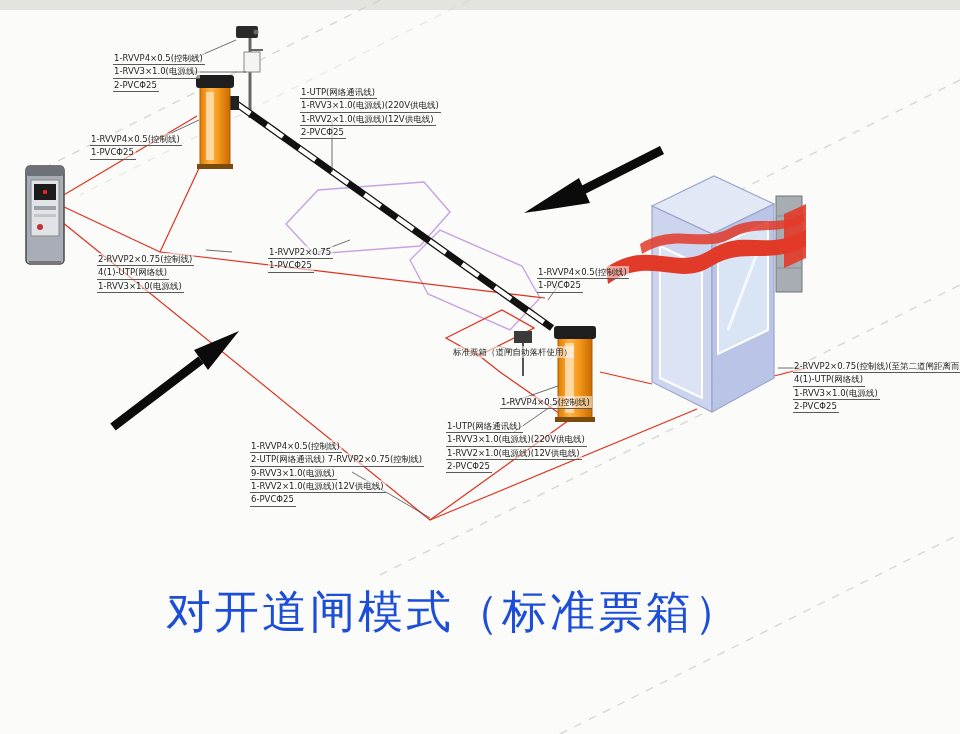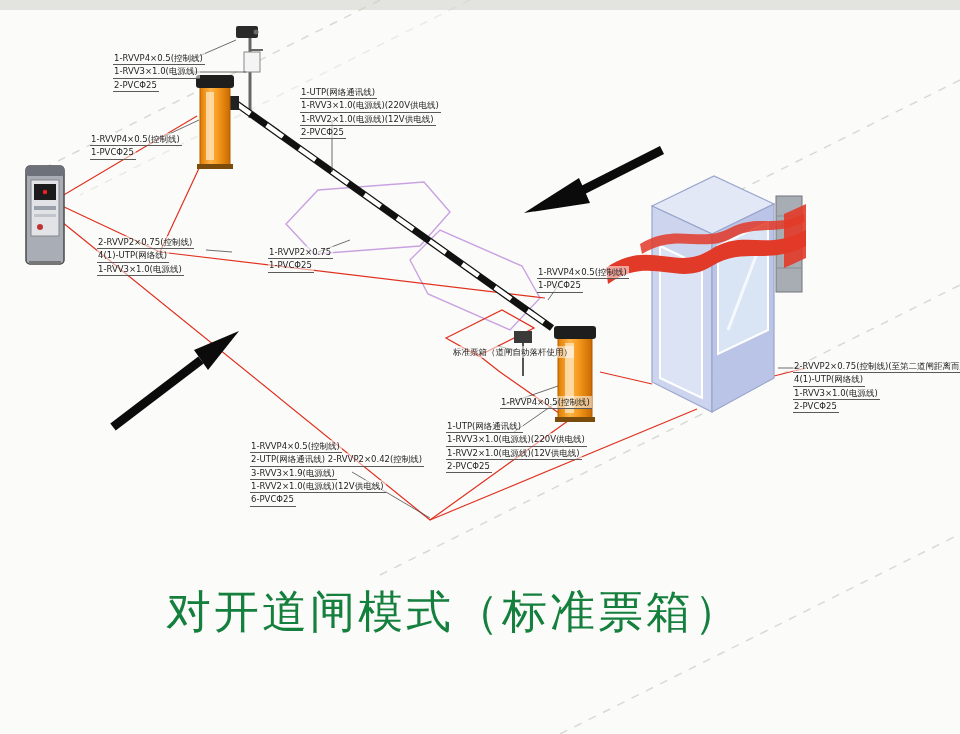--- a/index.html
+++ b/index.html
@@ -3,21 +3,21 @@
 <meta charset="utf-8">
 <style>
   html,body{margin:0;padding:0;}
   body{background:#ececea;font-family:"DejaVu Sans","Liberation Sans",sans-serif;}
   .canvas{position:relative;width:960px;height:734px;background:#fbfbf9;overflow:hidden;margin:0 auto;}
   .canvas:before{content:"";position:absolute;left:0;top:0;width:960px;height:10px;background:#e3e3e0;}
   svg{position:absolute;left:0;top:0;}
   .label-group{position:absolute;font-size:8.5px;line-height:1.45;color:#1d1d1d;z-index:5;}
   .label-group .ln{display:table;border-bottom:1px solid #5a5a5a;padding:0 2px 0 1px;white-space:nowrap;background:rgba(251,251,249,.55);}
   .label-group.no-ul .ln{border-bottom:none;}
-  .diagram-title{position:absolute;left:166px;top:582px;font-size:45px;letter-spacing:3px;color:#15803d;font-weight:500;z-index:6;white-space:nowrap;}
+  .diagram-title{position:absolute;left:166px;top:582px;font-size:45px;letter-spacing:3px;color:#1d4ed8;font-weight:500;z-index:6;white-space:nowrap;}
 </style>
 </head>
 <body>
 
 <div class="canvas">
 
   <svg width="960" height="734" viewBox="0 0 960 734">
     <defs>
       <linearGradient id="orangeGrad" x1="0" y1="0" x2="1" y2="0">
         <stop offset="0" stop-color="#e07c00"></stop>
@@ -156,21 +156,21 @@
     <span class="ln">1-PVCΦ25</span>
   </div>
 
   <div class="label-group" style="left:300px;top:86px;">
     <span class="ln">1-UTP(网络通讯线)</span>
     <span class="ln">1-RVV3×1.0(电源线)(220V供电线)</span>
     <span class="ln">1-RVV2×1.0(电源线)(12V供电线)</span>
     <span class="ln">2-PVCΦ25</span>
   </div>
 
-  <div class="label-group" style="left:97px;top:236px;text-align:right;">
+  <div class="label-group" style="left:97px;top:253px;text-align:right;">
     <span class="ln">2-RVVP2×0.75(控制线)</span>
     <span class="ln">4(1)-UTP(网络线)</span>
     <span class="ln">1-RVV3×1.0(电源线)</span>
   </div>
 
   <div class="label-group" style="left:268px;top:246px;">
     <span class="ln">1-RVVP2×0.75</span>
     <span class="ln">1-PVCΦ25</span>
   </div>
 
@@ -189,22 +189,22 @@
 
   <div class="label-group" style="left:446px;top:420px;">
     <span class="ln">1-UTP(网络通讯线)</span>
     <span class="ln">1-RVV3×1.0(电源线)(220V供电线)</span>
     <span class="ln">1-RVV2×1.0(电源线)(12V供电线)</span>
     <span class="ln">2-PVCΦ25</span>
   </div>
 
   <div class="label-group" style="left:250px;top:440px;">
     <span class="ln">1-RVVP4×0.5(控制线)</span>
-    <span class="ln">2-UTP(网络通讯线) 2-RVVP2×0.42(控制线)</span>
-    <span class="ln">3-RVV3×1.9(电源线)</span>
+    <span class="ln">2-UTP(网络通讯线) 7-RVVP2×0.75(控制线)</span>
+    <span class="ln">9-RVV3×1.0(电源线)</span>
     <span class="ln">1-RVV2×1.0(电源线)(12V供电线)</span>
     <span class="ln">6-PVCΦ25</span>
   </div>
 
   <div class="label-group" style="left:793px;top:360px;">
     <span class="ln">2-RVVP2×0.75(控制线)(至第二道闸距离而定)</span>
     <span class="ln">4(1)-UTP(网络线)</span>
     <span class="ln">1-RVV3×1.0(电源线)</span>
     <span class="ln">2-PVCΦ25</span>
   </div>

